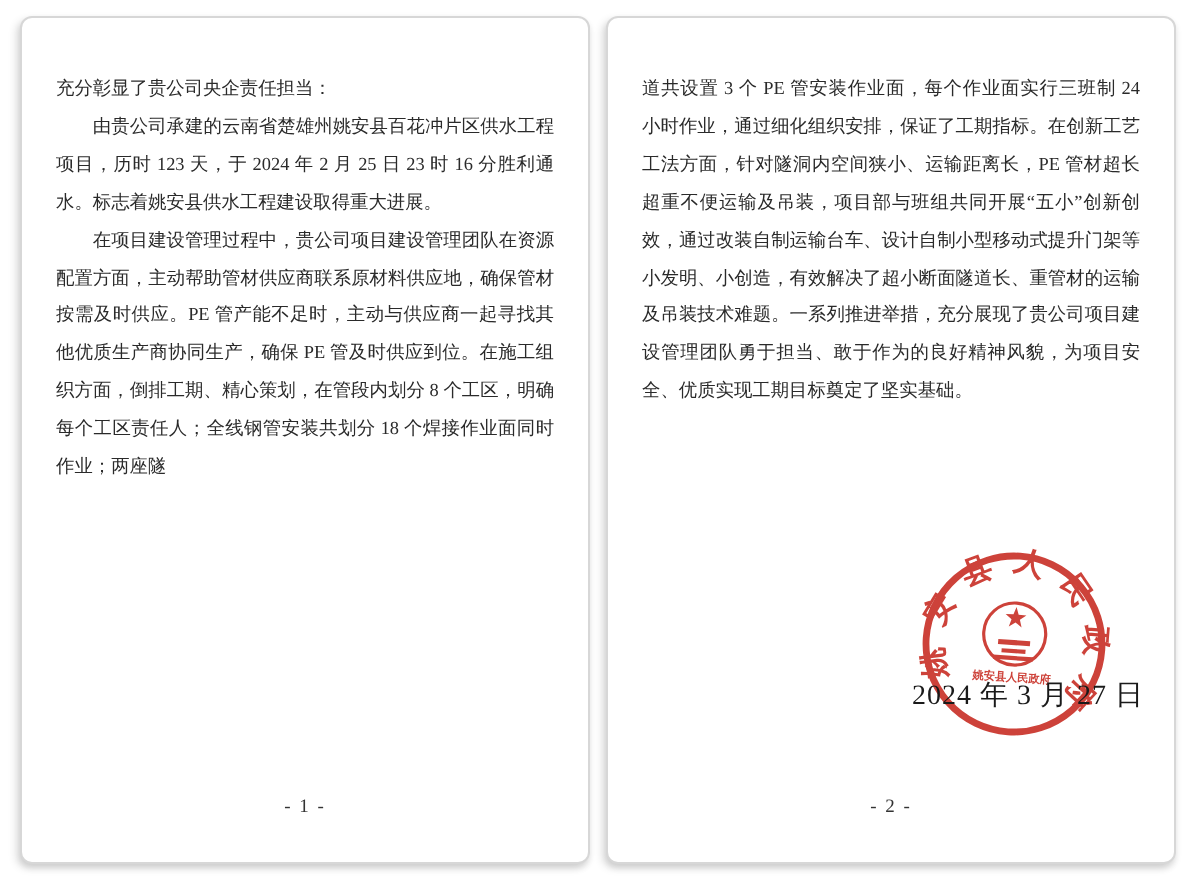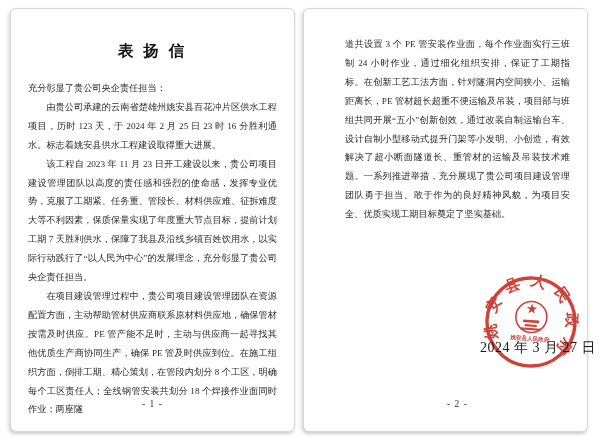--- a/index.html
+++ b/index.html
@@ -15,21 +15,21 @@
     position: absolute;
     top: 8px;
     width: 285px; height: 424px;
     background: #ffffff;
     border: 1px solid #d7d7d7;
     border-radius: 6px;
     box-shadow: -2px 2px 4px rgba(0,0,0,0.12), 0 2px 3px rgba(0,0,0,0.10);
     box-sizing: border-box;
   }
   .sheet-left  { left: 10px; }
-  .sheet-right { left: 303px; padding-left: 24px; }
+  .sheet-right { left: 303px; }
 
   .sheet-inner {
     position: relative;
     padding: 26px 17px 0 17px;
     height: 100%;
     box-sizing: border-box;
     color: #262626;
   }
 
   .title {
@@ -81,24 +81,22 @@
     z-index: 2;
   }
 </style>
 </head>
 <body>
 
 <div class="canvas">
 
   <div class="sheet sheet-left">
     <div class="sheet-inner">
-      <h1 class="title">表 扬 信</h1>
       <p class="para">充分彰显了贵公司央企责任担当：</p>
       <p class="para indent">由贵公司承建的云南省楚雄州姚安县百花冲片区供水工程项目，历时 123 天，于 2024 年 2 月 25 日 23 时 16 分胜利通水。标志着姚安县供水工程建设取得重大进展。</p>
-      <p class="para indent">该工程自 2023 年 11 月 23 日开工建设以来，贵公司项目建设管理团队以高度的责任感和强烈的使命感，发挥专业优势，克服了工期紧、任务重、管段长、材料供应难、征拆难度大等不利因素，保质保量实现了年度重大节点目标，提前计划工期 7 天胜利供水，保障了我县及沿线乡镇百姓饮用水，以实际行动践行了“以人民为中心”的发展理念，充分彰显了贵公司央企责任担当。</p>
       <p class="para indent">在项目建设管理过程中，贵公司项目建设管理团队在资源配置方面，主动帮助管材供应商联系原材料供应地，确保管材按需及时供应。PE 管产能不足时，主动与供应商一起寻找其他优质生产商协同生产，确保 PE 管及时供应到位。在施工组织方面，倒排工期、精心策划，在管段内划分 8 个工区，明确每个工区责任人；全线钢管安装共划分 18 个焊接作业面同时作业；两座隧</p>
       <div class="pagenum">- 1 -</div>
     </div>
   </div>
 
   <div class="sheet sheet-right">
     <div class="sheet-inner">
       <p class="para">道共设置 3 个 PE 管安装作业面，每个作业面实行三班制 24 小时作业，通过细化组织安排，保证了工期指标。在创新工艺工法方面，针对隧洞内空间狭小、运输距离长，PE 管材超长超重不便运输及吊装，项目部与班组共同开展“五小”创新创效，通过改装自制运输台车、设计自制小型移动式提升门架等小发明、小创造，有效解决了超小断面隧道长、重管材的运输及吊装技术难题。一系列推进举措，充分展现了贵公司项目建设管理团队勇于担当、敢于作为的良好精神风貌，为项目安全、优质实现工期目标奠定了坚实基础。</p>
 
       <div class="seal">

